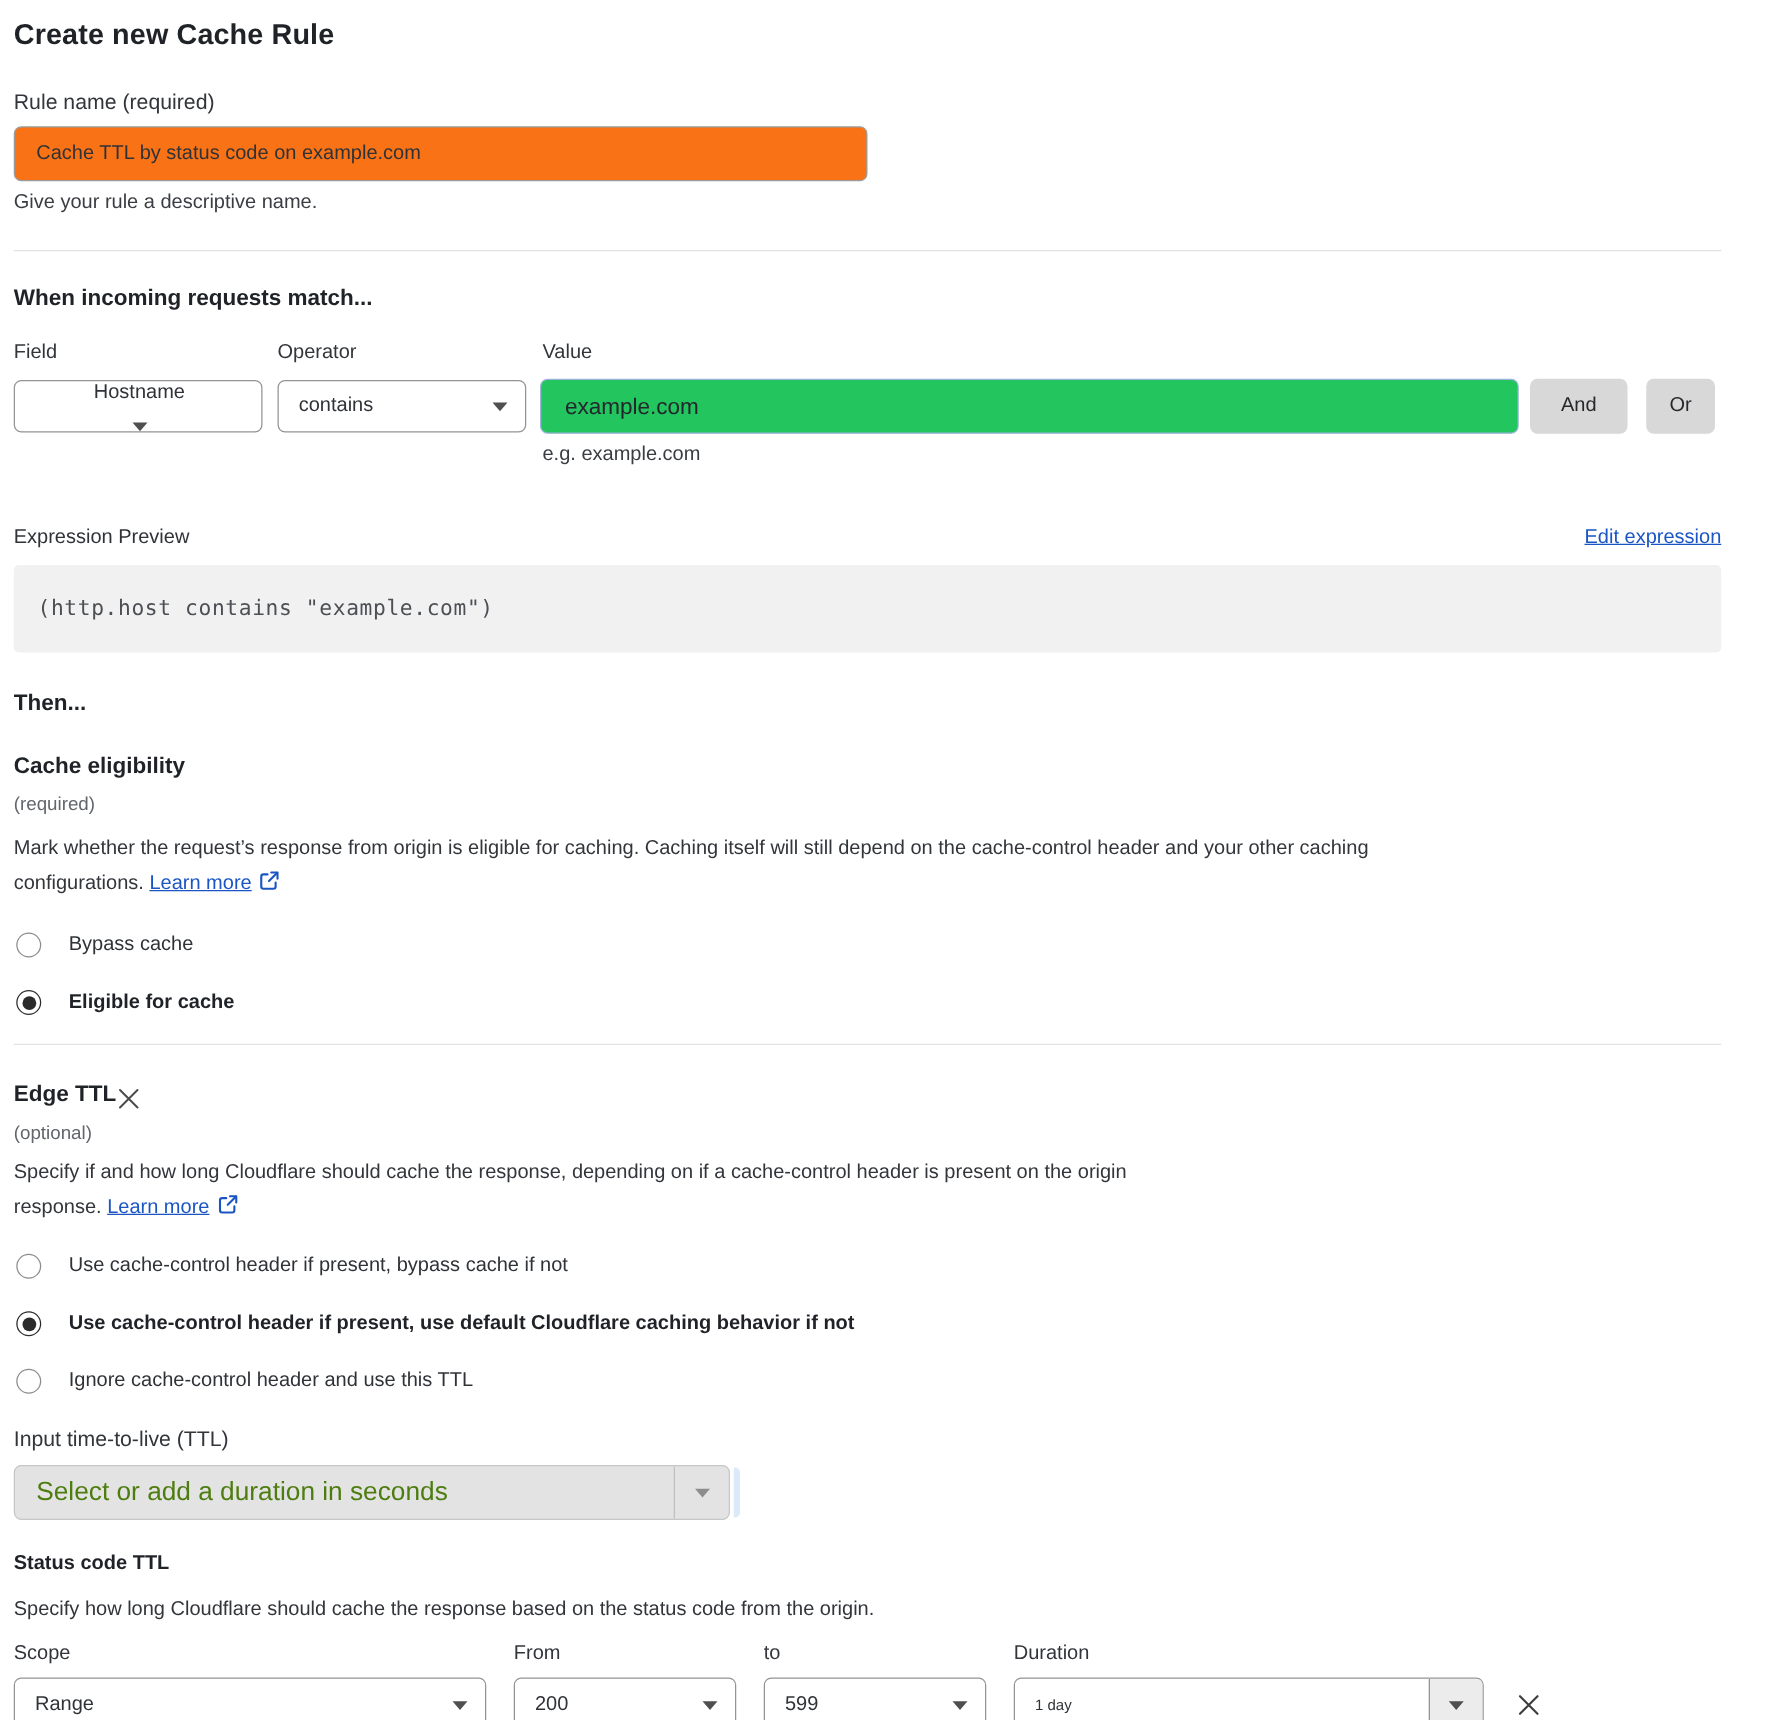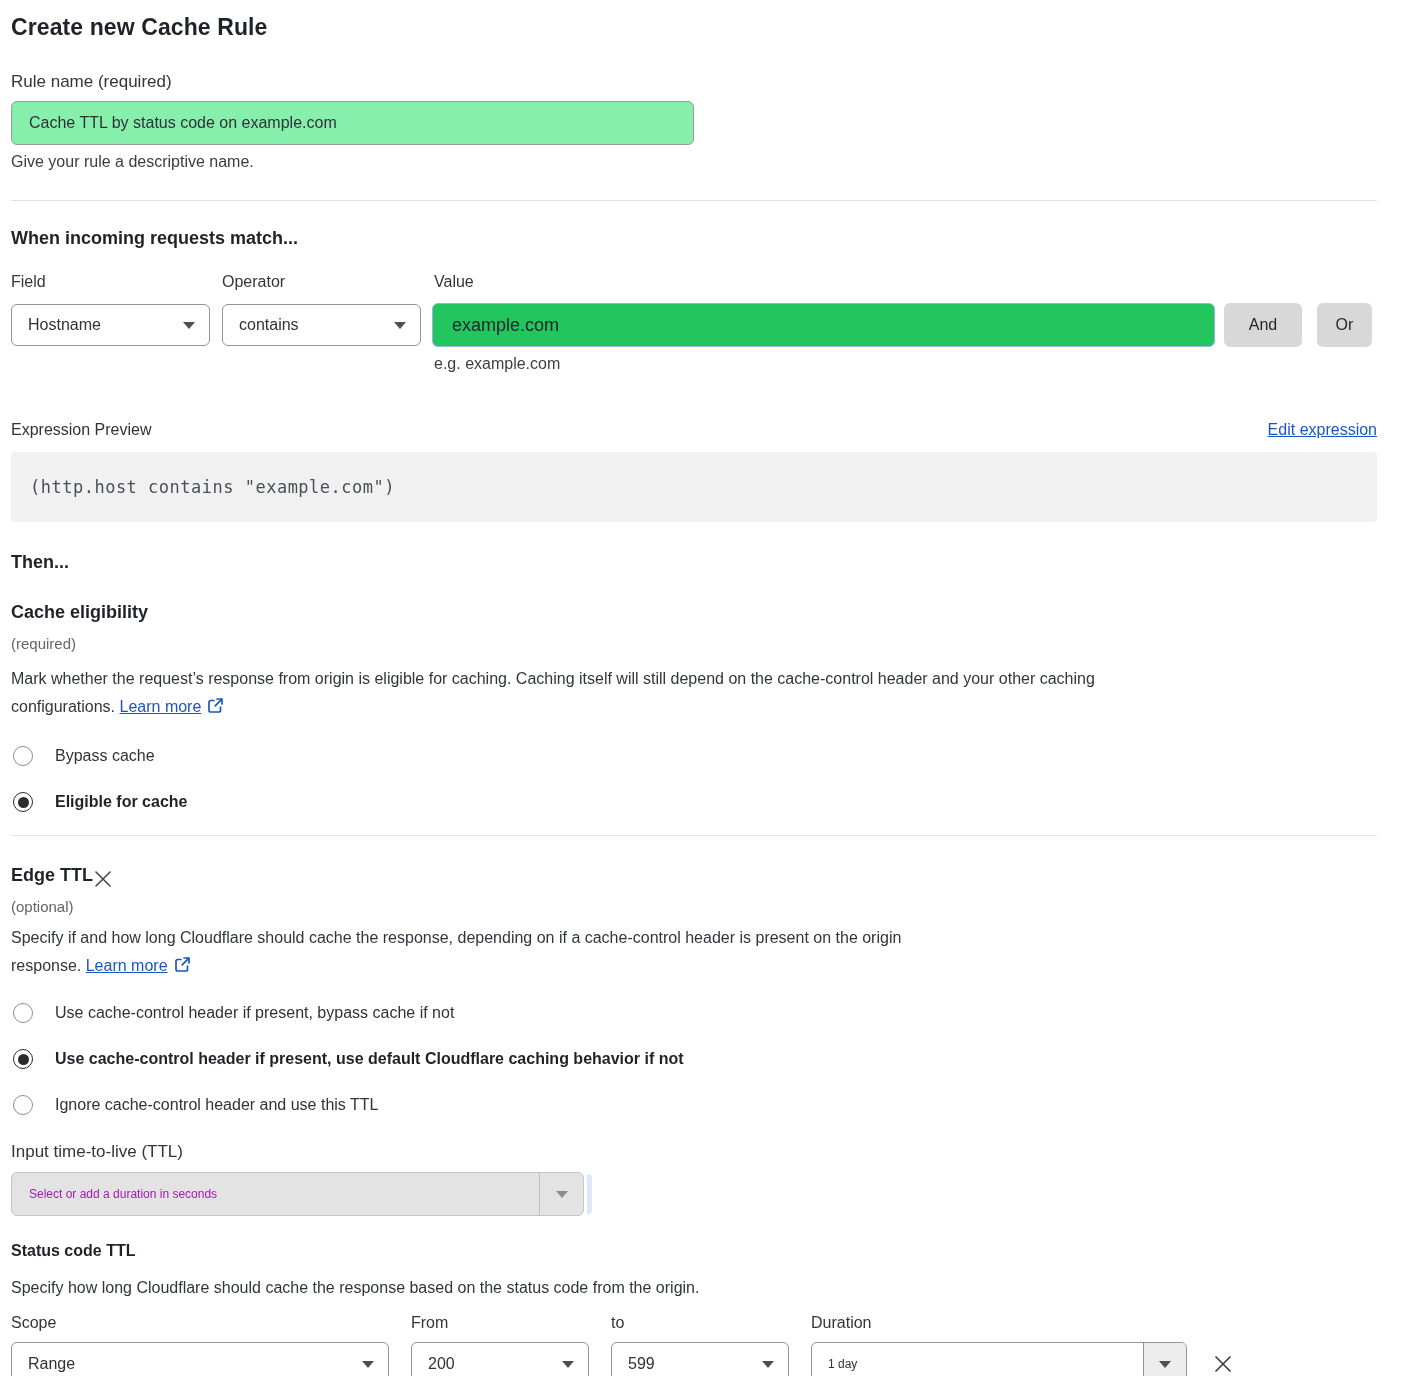--- a/index.html
+++ b/index.html
@@ -16,21 +16,21 @@
   h1.title { font-size:23px; font-weight:700; color:#1f2227; letter-spacing:.1px; }
 
   .field-label { font-size:17px; color:#32353a; }
   .help { font-size:16px; color:#3a3d42; }
 
   .text-input {
     display:block; width:683px; height:44px;
     border:1px solid #9b9b9b; border-radius:6px;
     padding:0 17px; font-size:16px; color:#2f3237;
     font-family:"Liberation Sans", sans-serif;
-    background:#86efac; outline:none;
+    background:#f97316; outline:none;
   }
 
   hr.divider { border:none; border-top:1px solid #e2e2e2; height:0; }
 
   h2.section { font-size:18px; font-weight:700; color:#1f2227; }
 
   
   .match-labels { display:flex; margin-top:24px; font-size:16px; }
   .match-labels .l1 { width:211px; }
   .match-labels .l2 { width:212px; }
@@ -40,21 +40,21 @@
     display:flex; align-items:center; justify-content:space-between;
     height:42px; border:1px solid #949494; border-radius:6px;
     background:#fff; padding:0 14px 0 16px; font-size:16px; color:#2f3237;
     cursor:pointer; position:relative;
   }
   .caret {
     width:0; height:0; flex:0 0 auto;
     border-left:6px solid transparent; border-right:6px solid transparent;
     border-top:7px solid #4f4f4f;
   }
-  .sel-field { width:199px; margin-right:12px; }
+  .sel-field { width:199px; margin-right:12px;flex-direction:column; }
   .sel-operator { width:199px; margin-right:11px; }
 
   .value-input {
     width:783px; height:44px; margin-top:-1px;
     background:#22c55e; border:1px solid #9db4da; border-radius:6px;
     padding:0 19px; font-size:18px; color:#23262b; outline:none;
     font-family:"Liberation Sans", sans-serif;
   }
   .btn-gray {
     height:44px; margin-top:-1px; border:none; border-radius:6px;
@@ -101,21 +101,21 @@
 
   
   .ttl-wrap { display:flex; align-items:center; margin-top:10px; }
   .select-disabled {
     width:573px; height:44px; background:#e3e3e3;
     border:1px solid #c6c6c6; border-radius:6px;
     display:flex; align-items:stretch; overflow:hidden; cursor:default;
   }
   .select-disabled .ph {
     flex:1; display:flex; align-items:center; padding-left:17px;
-    font-size:12px; color:#a21caf;
+    font-size:21px; color:#4d7c0f;
   }
   .select-disabled .caret-box {
     width:44px; border-left:1px solid #c0c0c0;
     display:flex; align-items:center; justify-content:center;
   }
   .select-disabled .caret { border-top-color:#8d8d8d; }
   .ttl-sliver { width:5px; height:40px; background:#dbe9f8; border-radius:0 4px 4px 0; margin-left:3px; }
 
   .h4 { font-size:16px; font-weight:700; color:#1f2227; }
 

